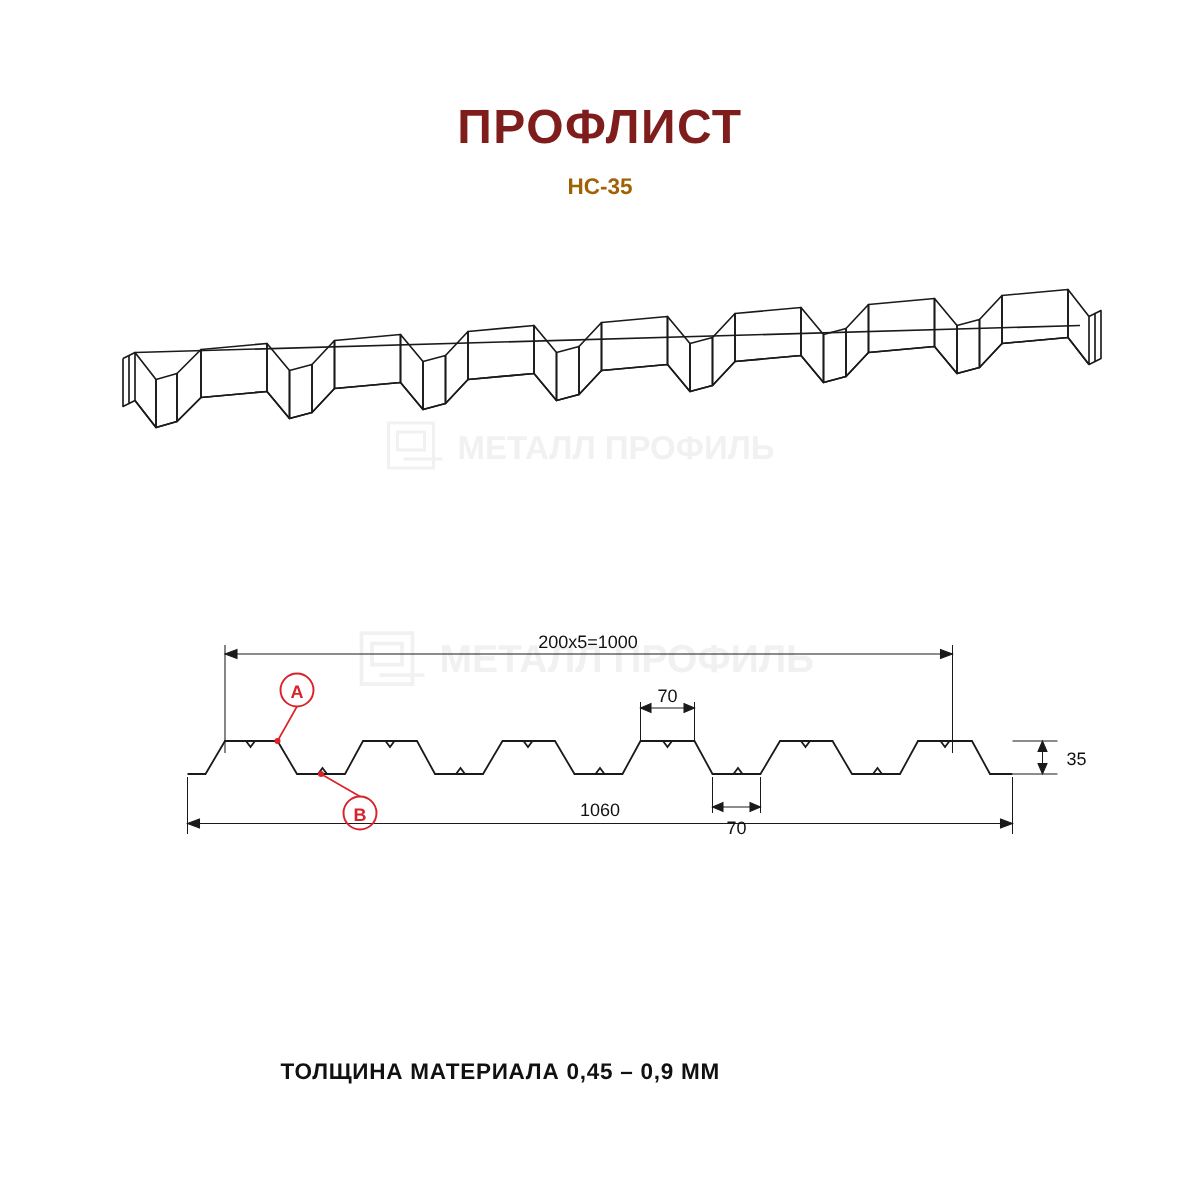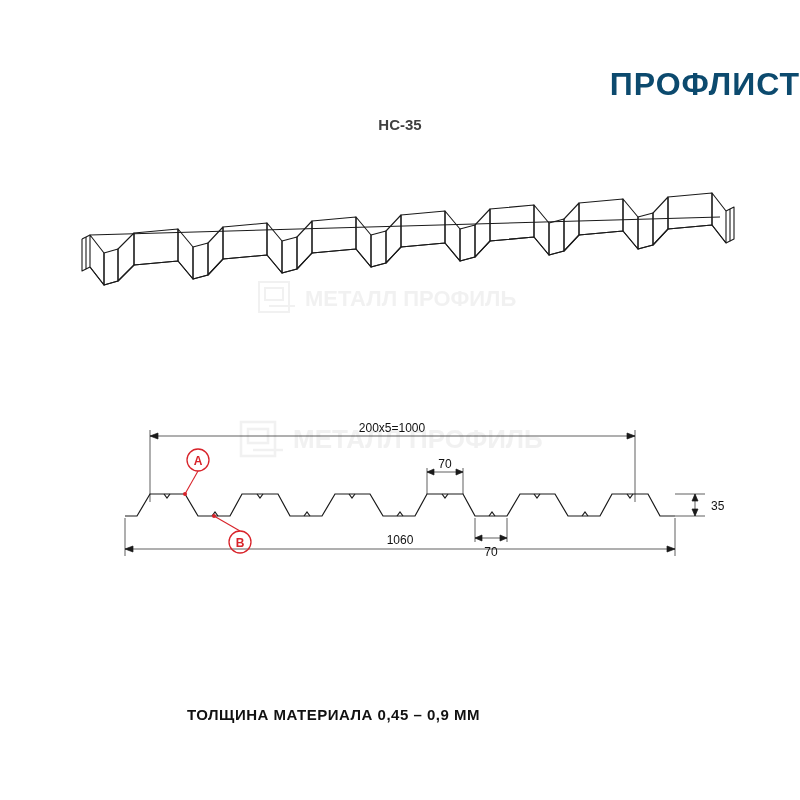--- a/index.html
+++ b/index.html
@@ -17,35 +17,35 @@
   }
   .page {
     position: absolute;
     inset: 0;
   }
   .title {
     position: absolute;
     top: 66px;
     left: 0;
     width: 800px;
-    text-align: right;
+    text-align: center;
     font-size: 32px;
     font-weight: bold;
     letter-spacing: 1px;
-    color: #0c4a6e;
+    color: #7f1d1d;
   }
   .subtitle {
     position: absolute;
     top: 116px;
     left: 0;
     width: 800px;
     text-align: center;
     font-size: 15px;
     font-weight: bold;
-    color: #404040;
+    color: #a16207;
   }
   .footer-note {
     position: absolute;
     top: 706px;
     left: 0;
     width: 667px;
     text-align: center;
     font-size: 15px;
     font-weight: bold;
     letter-spacing: 0.5px;

